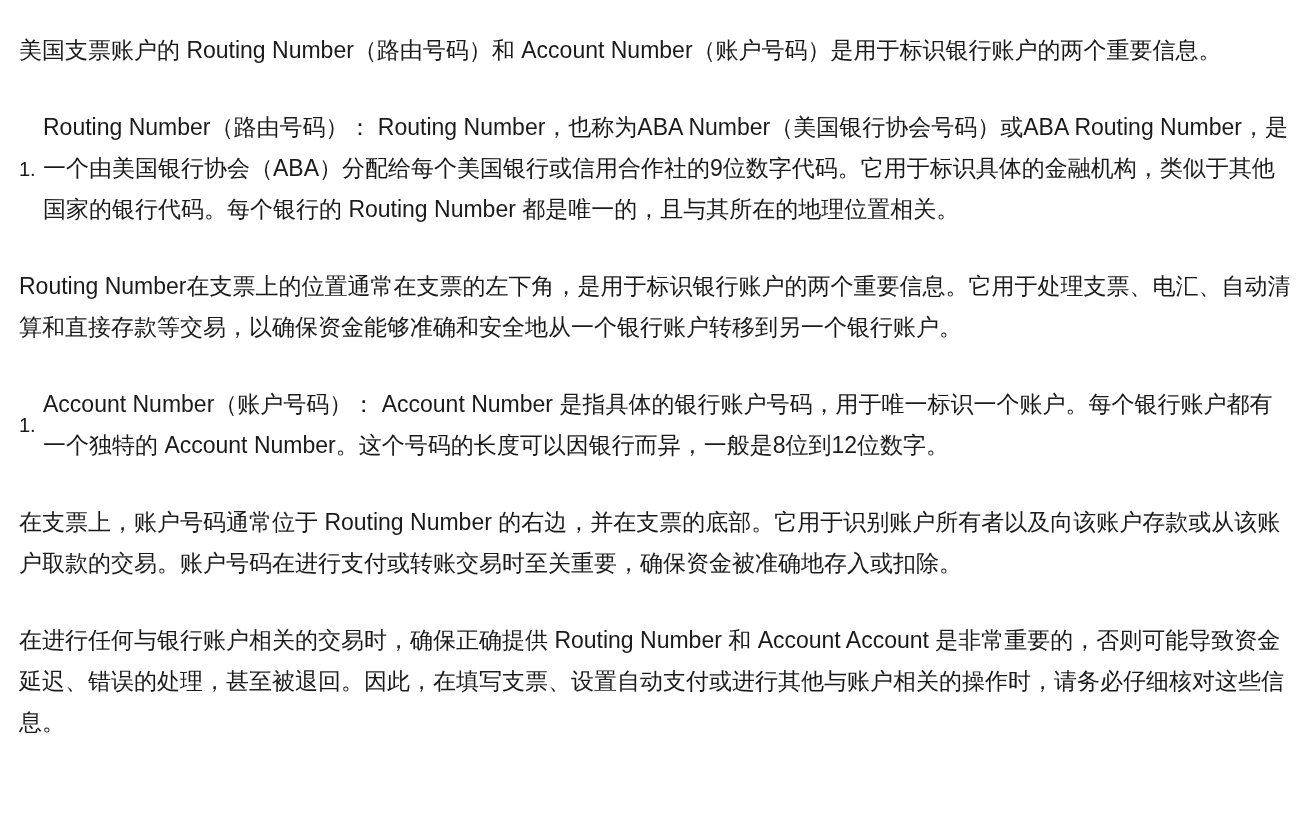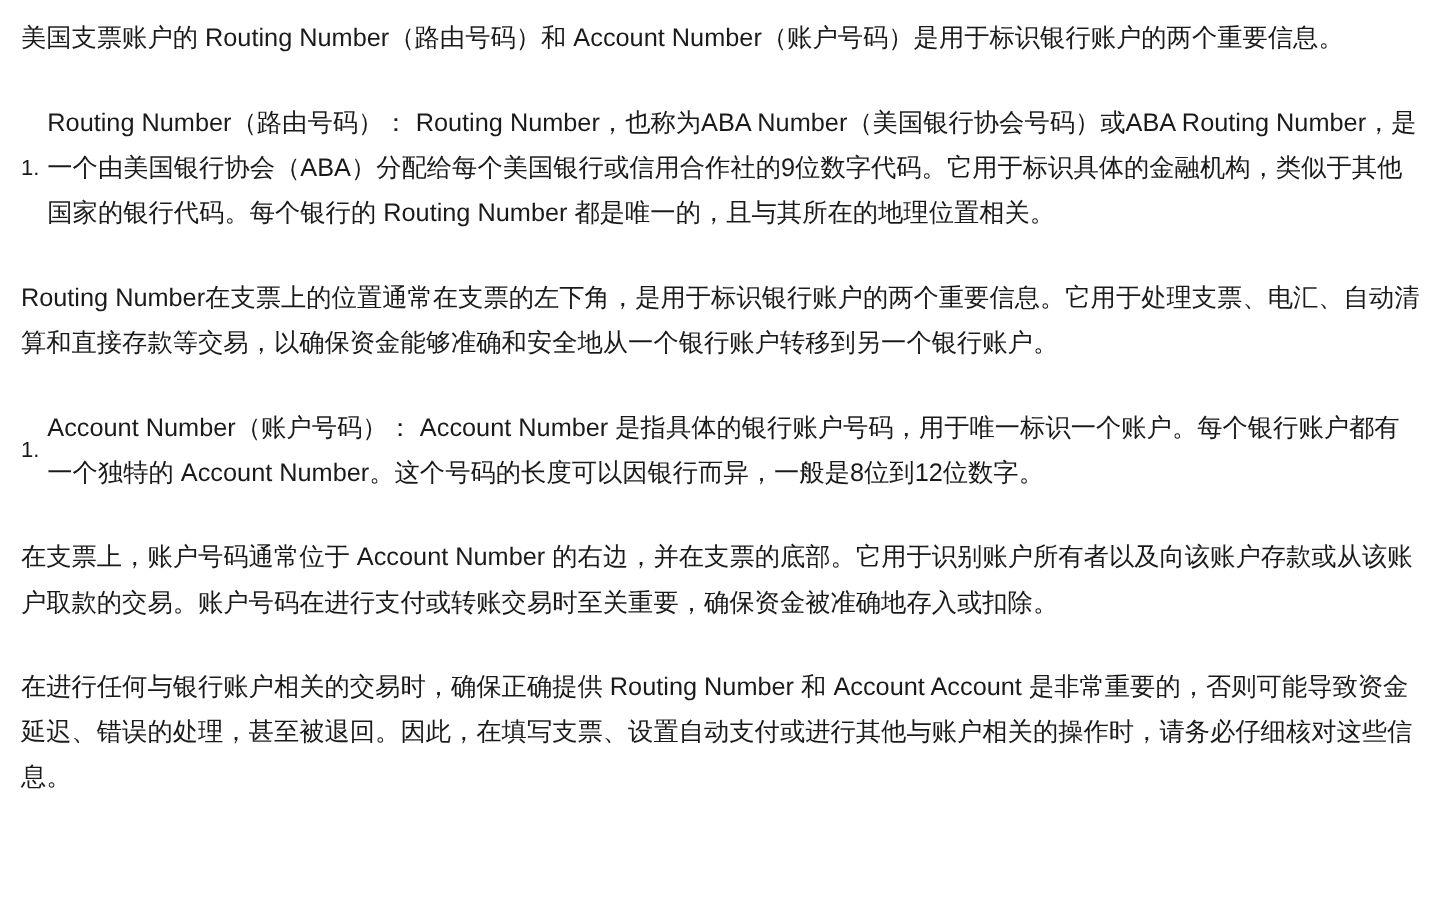--- a/index.html
+++ b/index.html
@@ -14,20 +14,21 @@
     font-family: "Liberation Sans", "DejaVu Sans", sans-serif;
     color: #1a1a1a;
     font-size: 23px;
     line-height: 41px;
   }
   .doc {
     position: relative;
     padding: 14px 12px 0 19px;
     box-sizing: border-box;
     width: 1304px;
+    margin-top: 16px;
   }
   p {
     margin: 0 0 36px 0;
   }
   .list {
     display: flex;
     align-items: center;
     margin: 0 0 36px 0;
   }
   .list .num {
@@ -51,16 +52,16 @@
     <span class="body">Routing Number（路由号码）： Routing Number，也称为ABA Number（美国银行协会号码）或ABA Routing Number，是一个由美国银行协会（ABA）分配给每个美国银行或信用合作社的9位数字代码。它用于标识具体的金融机构，类似于其他国家的银行代码。每个银行的 Routing Number 都是唯一的，且与其所在的地理位置相关。</span>
   </div>
 
   <p>Routing Number在支票上的位置通常在支票的左下角，是用于标识银行账户的两个重要信息。它用于处理支票、电汇、自动清算和直接存款等交易，以确保资金能够准确和安全地从一个银行账户转移到另一个银行账户。</p>
 
   <div class="list">
     <span class="num">1.</span>
     <span class="body">Account Number（账户号码）： Account Number 是指具体的银行账户号码，用于唯一标识一个账户。每个银行账户都有一个独特的 Account Number。这个号码的长度可以因银行而异，一般是8位到12位数字。</span>
   </div>
 
-  <p>在支票上，账户号码通常位于 Account Number 的右边，并在支票的底部。它用于识别账户所有者以及向该账户存款或从该账户取款的交易。账户号码在进行支付或转账交易时至关重要，确保资金被准确地存入或扣除。</p>
+  <p>在支票上，账户号码通常位于 Routing Number 的右边，并在支票的底部。它用于识别账户所有者以及向该账户存款或从该账户取款的交易。账户号码在进行支付或转账交易时至关重要，确保资金被准确地存入或扣除。</p>
 
   <p>在进行任何与银行账户相关的交易时，确保正确提供 Routing Number 和 Account Account 是非常重要的，否则可能导致资金延迟、错误的处理，甚至被退回。因此，在填写支票、设置自动支付或进行其他与账户相关的操作时，请务必仔细核对这些信息。</p>
 </div>
 
 </body></html>

